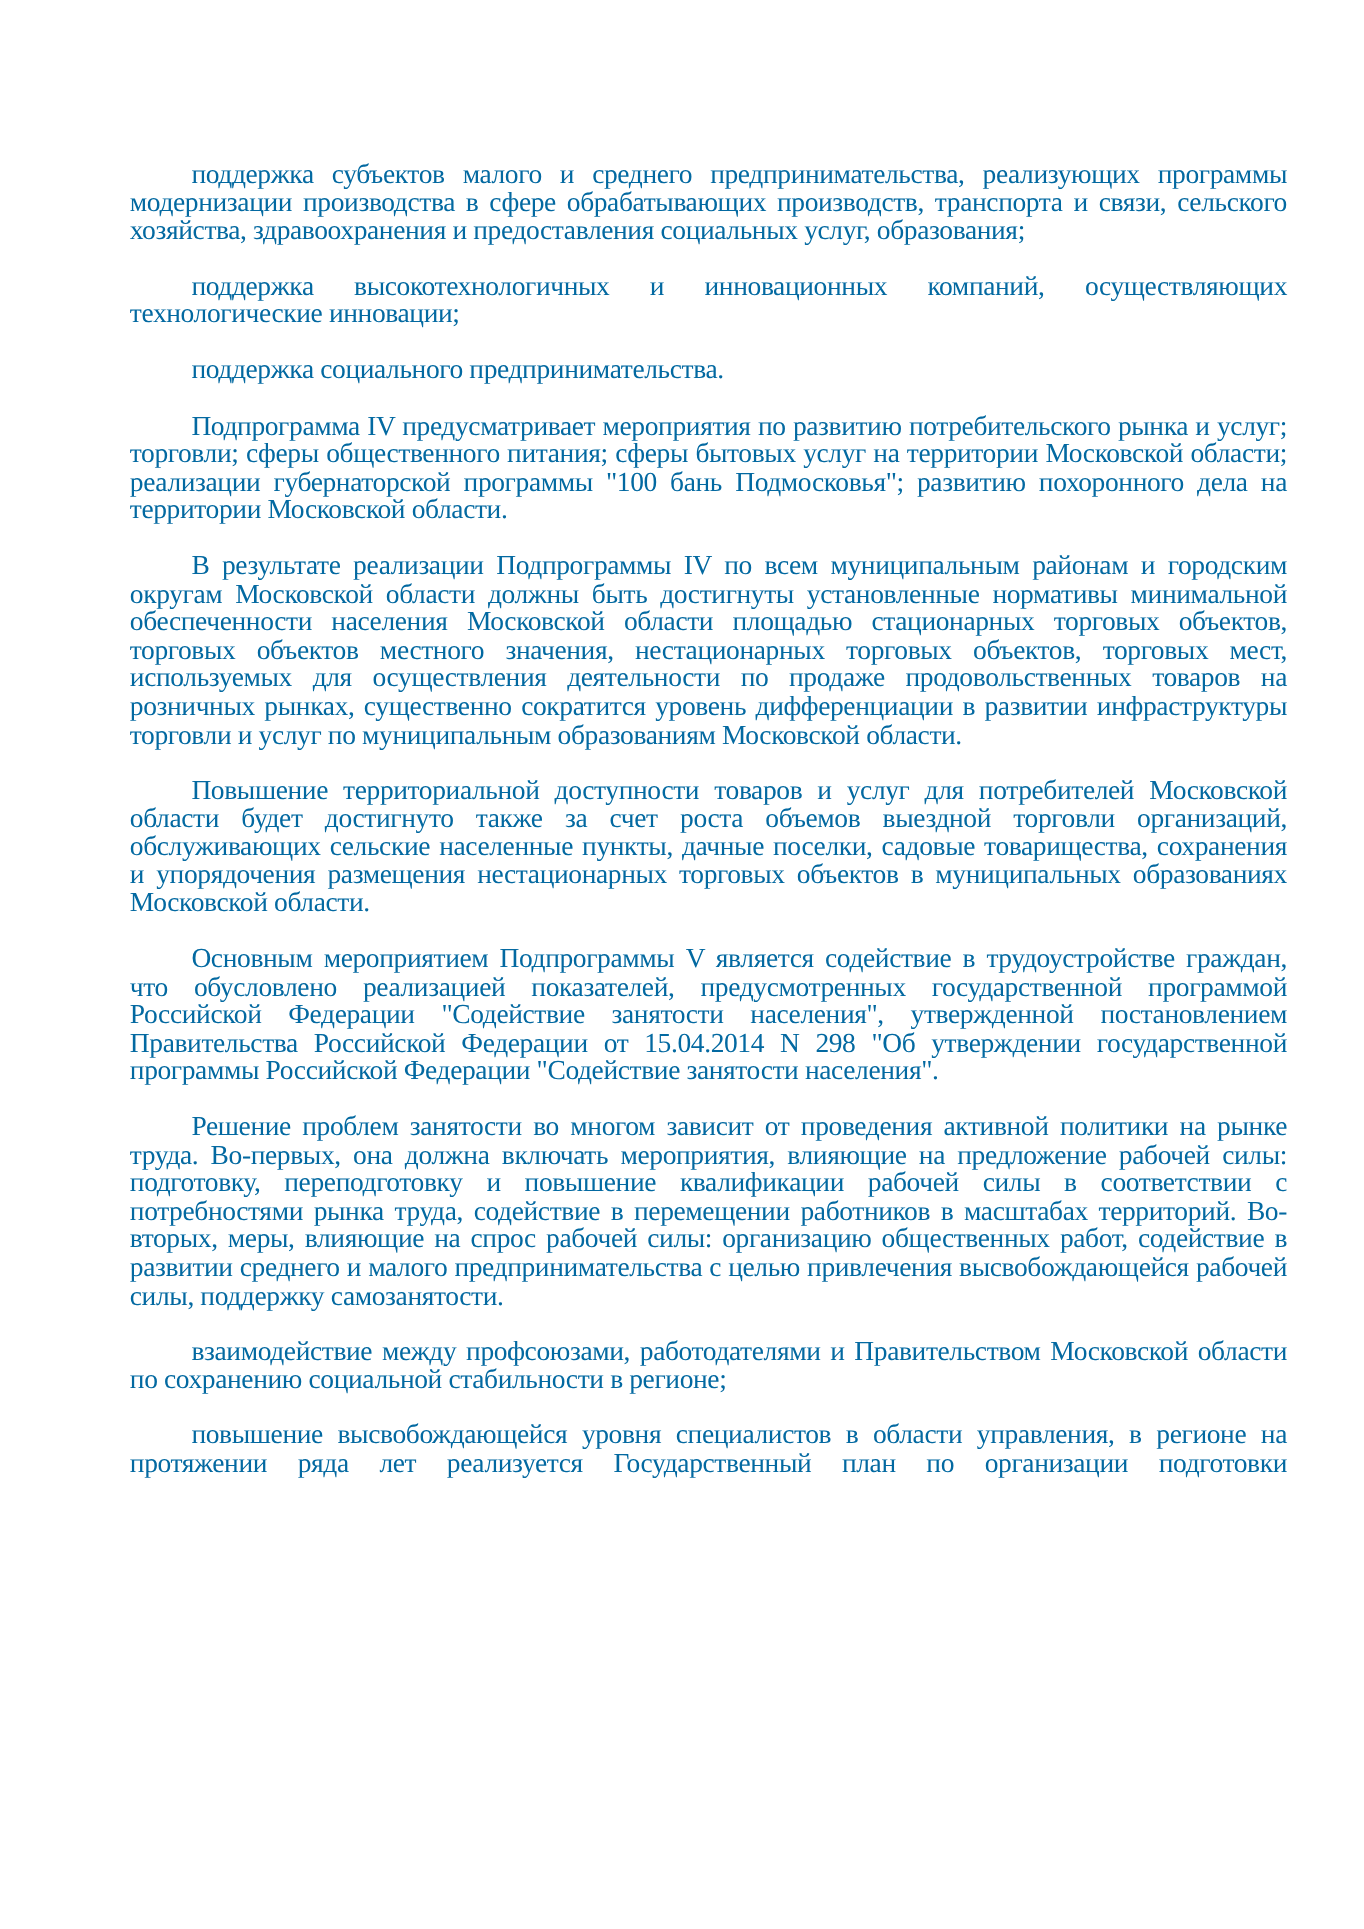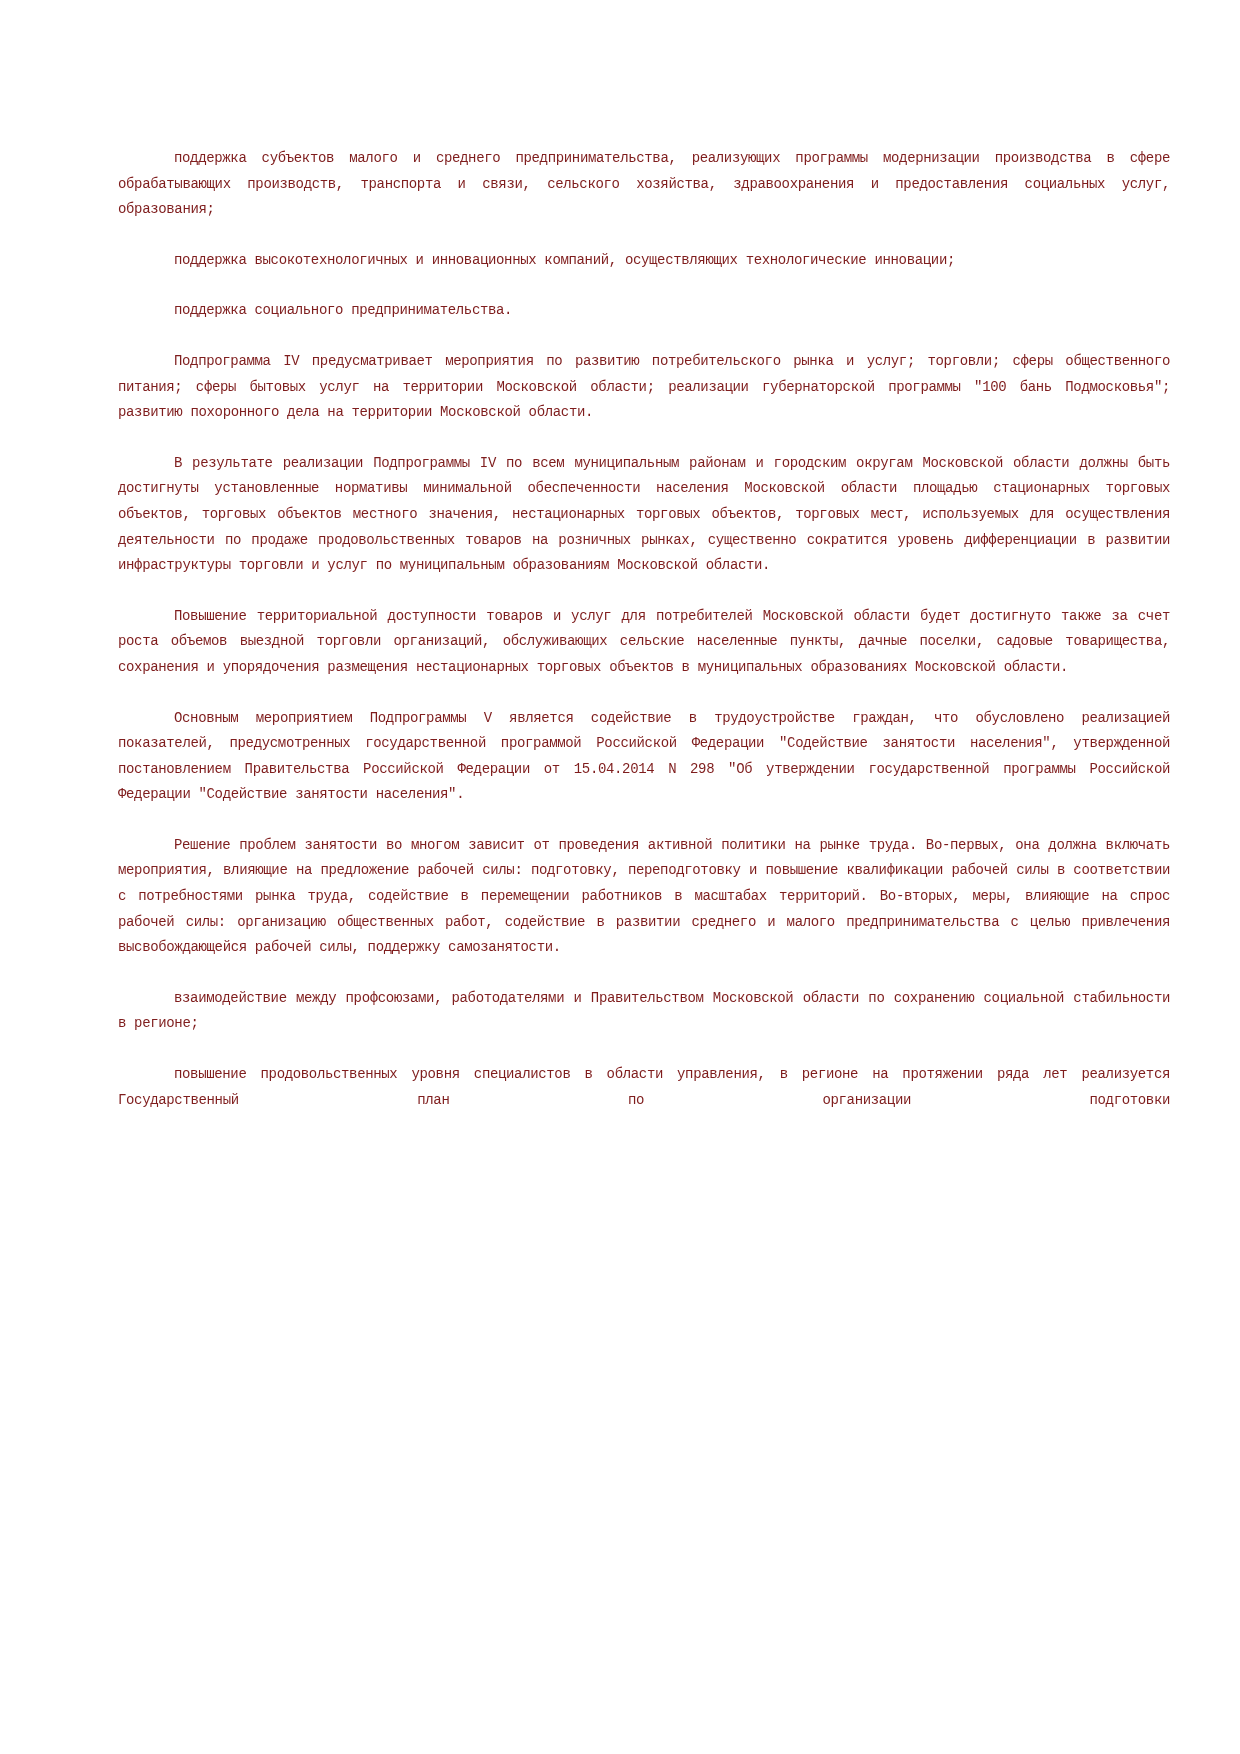--- a/index.html
+++ b/index.html
@@ -11,23 +11,23 @@
       width: 1240px;
       height: 1754px;
       position: relative;
       overflow: hidden;
     }
     .page {
       position: absolute;
       left: 118px;
       top: 146px;
       width: 1052px;
-      color: #7f1d1d;
-      font-family: Liberation Mono, monospace;
-      font-size: 14px;
+      color: #0369a1;
+      font-family: Liberation Serif, serif;
+      font-size: 25px;
       line-height: 25.6px;
     }
     .para {
       margin: 0 0 25px 0;
       text-indent: 56px;
       text-align: justify;
       text-align-last: left;
       letter-spacing: -0.35px;
       transform-origin: left top;
     }
@@ -38,14 +38,14 @@
 <div class="page">
   <p class="para">поддержка субъектов малого и среднего предпринимательства, реализующих программы модернизации производства в сфере обрабатывающих производств, транспорта и связи, сельского хозяйства, здравоохранения и предоставления социальных услуг, образования;</p>
   <p class="para">поддержка высокотехнологичных и инновационных компаний, осуществляющих технологические инновации;</p>
   <p class="para">поддержка социального предпринимательства.</p>
   <p class="para">Подпрограмма IV предусматривает мероприятия по развитию потребительского рынка и услуг; торговли; сферы общественного питания; сферы бытовых услуг на территории Московской области; реализации губернаторской программы "100 бань Подмосковья"; развитию похоронного дела на территории Московской области.</p>
   <p class="para">В результате реализации Подпрограммы IV по всем муниципальным районам и городским округам Московской области должны быть достигнуты установленные нормативы минимальной обеспеченности населения Московской области площадью стационарных торговых объектов, торговых объектов местного значения, нестационарных торговых объектов, торговых мест, используемых для осуществления деятельности по продаже продовольственных товаров на розничных рынках, существенно сократится уровень дифференциации в развитии инфраструктуры торговли и услуг по муниципальным образованиям Московской области.</p>
   <p class="para">Повышение территориальной доступности товаров и услуг для потребителей Московской области будет достигнуто также за счет роста объемов выездной торговли организаций, обслуживающих сельские населенные пункты, дачные поселки, садовые товарищества, сохранения и упорядочения размещения нестационарных торговых объектов в муниципальных образованиях Московской области.</p>
   <p class="para">Основным мероприятием Подпрограммы V является содействие в трудоустройстве граждан, что обусловлено реализацией показателей, предусмотренных государственной программой Российской Федерации "Содействие занятости населения", утвержденной постановлением Правительства Российской Федерации от 15.04.2014 N 298 "Об утверждении государственной программы Российской Федерации "Содействие занятости населения".</p>
   <p class="para">Решение проблем занятости во многом зависит от проведения активной политики на рынке труда. Во-первых, она должна включать мероприятия, влияющие на предложение рабочей силы: подготовку, переподготовку и повышение квалификации рабочей силы в соответствии с потребностями рынка труда, содействие в перемещении работников в масштабах территорий. Во-вторых, меры, влияющие на спрос рабочей силы: организацию общественных работ, содействие в развитии среднего и малого предпринимательства с целью привлечения высвобождающейся рабочей силы, поддержку самозанятости.</p>
   <p class="para">взаимодействие между профсоюзами, работодателями и Правительством Московской области по сохранению социальной стабильности в регионе;</p>
-  <p class="para" style="text-align-last: justify;">повышение продовольственных уровня специалистов в области управления, в регионе на протяжении ряда лет реализуется Государственный план по организации подготовки</p>
+  <p class="para" style="text-align-last: justify;">повышение высвобождающейся уровня специалистов в области управления, в регионе на протяжении ряда лет реализуется Государственный план по организации подготовки</p>
 </div>
 
 </body></html>

